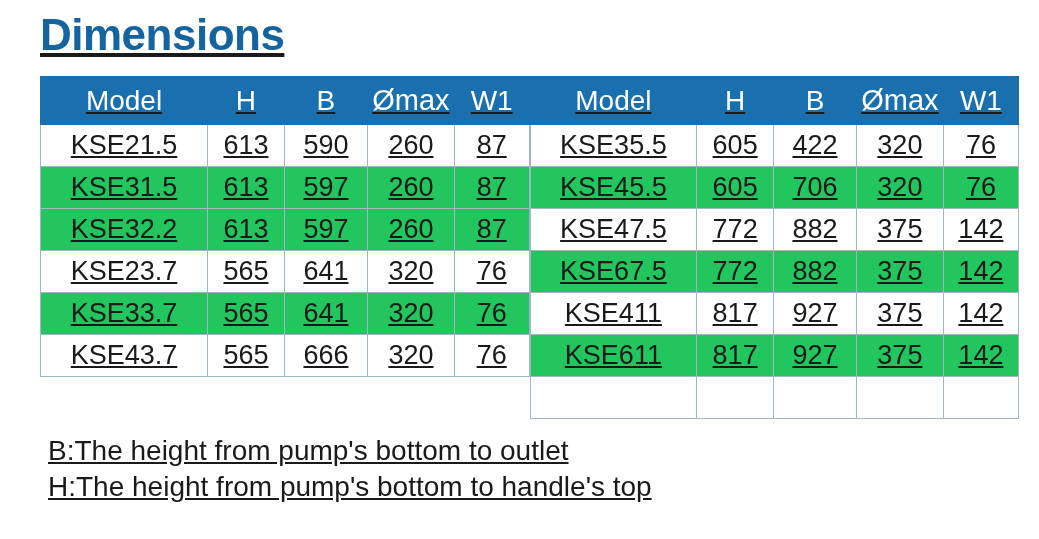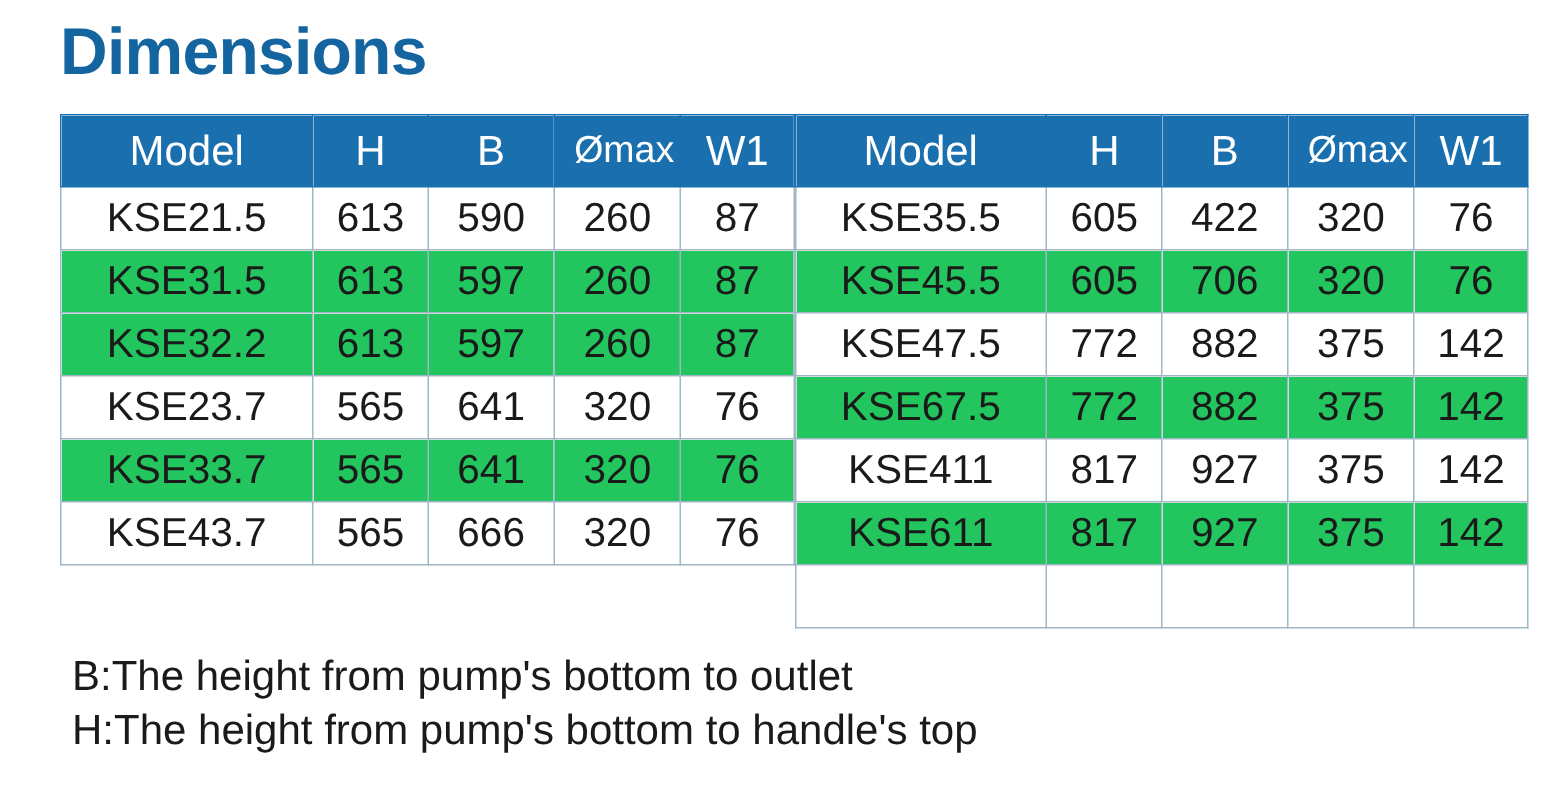--- a/index.html
+++ b/index.html
@@ -13,20 +13,21 @@
     font-family: "Liberation Sans", sans-serif;
     color: #1a1a1a;
     overflow: hidden;
   }
   .page {
     position: relative;
     width: 1039px;
     height: 454px;
     box-sizing: border-box;
     padding: 8px 20px 0 32px;
+    text-decoration: underline;
   }
   .title {
     font-size: 44px;
     font-weight: bold;
     color: #1464A0;
     letter-spacing: -0.5px;
     line-height: 1.05;
     margin: 4px 0 18px 8px;
     font-family: "Liberation Sans", sans-serif;
   }
@@ -52,22 +53,21 @@
   }
   table.dim thead th {
     background: #1A6FAF;
     color: #ffffff;
     font-weight: normal;
     font-size: 28px;
     height: 47px;
     border: 1px solid #1A6FAF;
   }
   table.dim thead th.small {
-    font-size: 25px;
-    text-align: right;
+    font-size: 29px;
   }
   table.dim tbody tr.alt td {
     background: #22c55e;
   }
   table.dim tbody tr td {
     background: #ffffff;
   }
   table.dim tbody td.model {
     text-align: center;
   }

